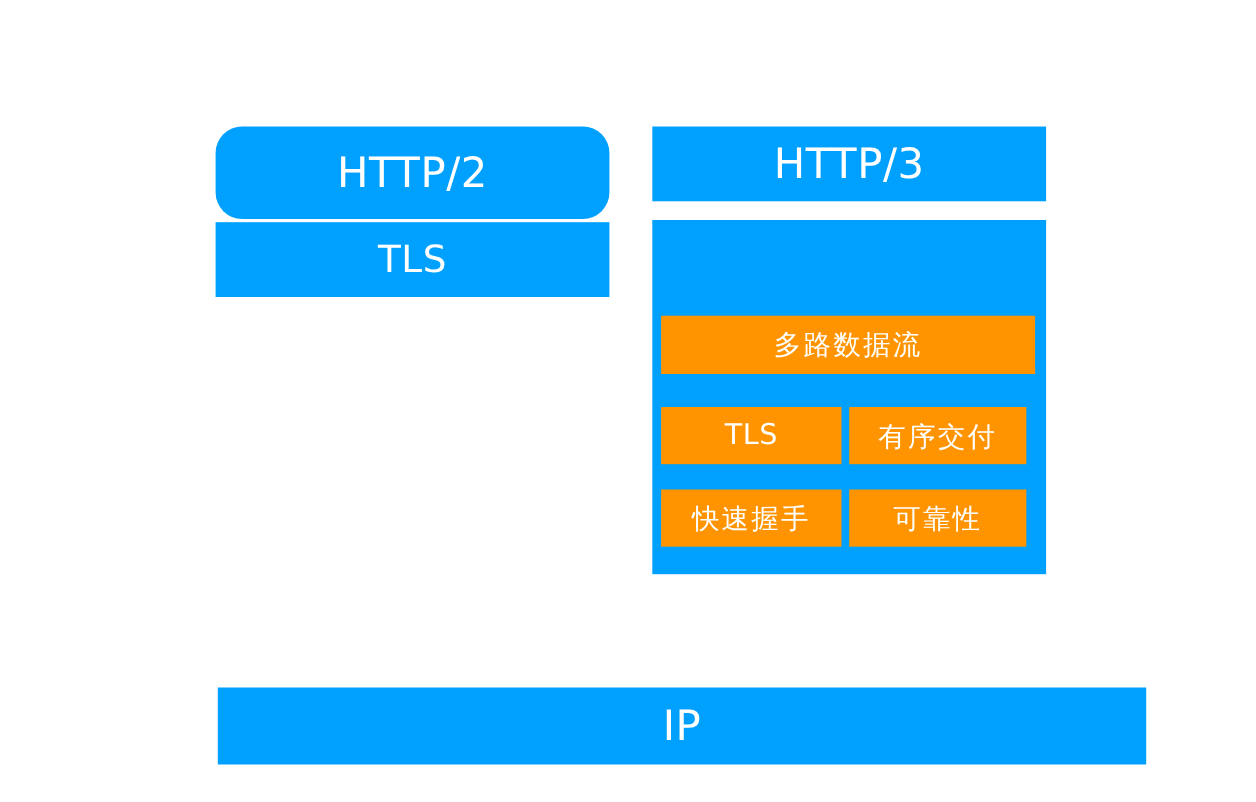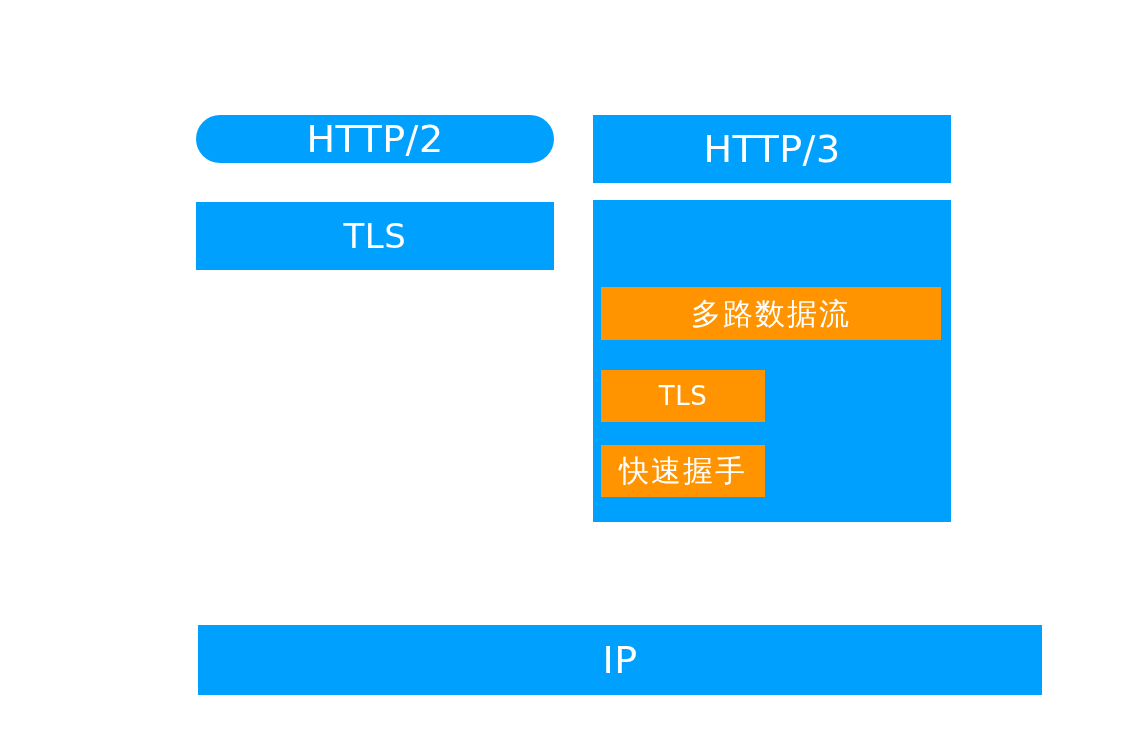--- a/index.html
+++ b/index.html
@@ -63,35 +63,35 @@
     font-size: 38px;
     letter-spacing: 0.5px;
   }
 
   .lbl-md {
     font-size: 34px;
     letter-spacing: 0.5px;
   }
 
   .lbl-cjk {
-    font-size: 30px;
+    font-size: 25px;
     letter-spacing: 2px;
   }
 
   .lbl-sm {
     font-size: 26px;
     letter-spacing: 0.5px;
   }
 
   
   #box-http2 {
     left: 0;
     top: 0;
     width: 358px;
-    height: 48px;
+    height: 84px;
     border-radius: 24px;
   }
 
   #box-tls-left {
     left: 0;
     top: 87px;
     width: 358px;
     height: 68px;
   }
 
@@ -194,22 +194,24 @@
 
     <div class="box blue lbl-lg" id="box-http3">HTTP/3</div>
 
     <div class="box blue" id="box-quic">
 
 
       <div class="box orange lbl-cjk" id="feat-streams">多路数据流</div>
 
       <div class="box orange lbl-sm" id="feat-tls">TLS</div>
 
+      <div class="box orange lbl-cjk" id="feat-ordered">有序交付</div>
 
       <div class="box orange lbl-cjk" id="feat-handshake">快速握手</div>
 
+      <div class="box orange lbl-cjk" id="feat-reliability">可靠性</div>
     </div>
 
   </div>
 
   <div class="box blue lbl-lg" id="box-ip">IP</div>
 
 </div>
 
 </body></html>

